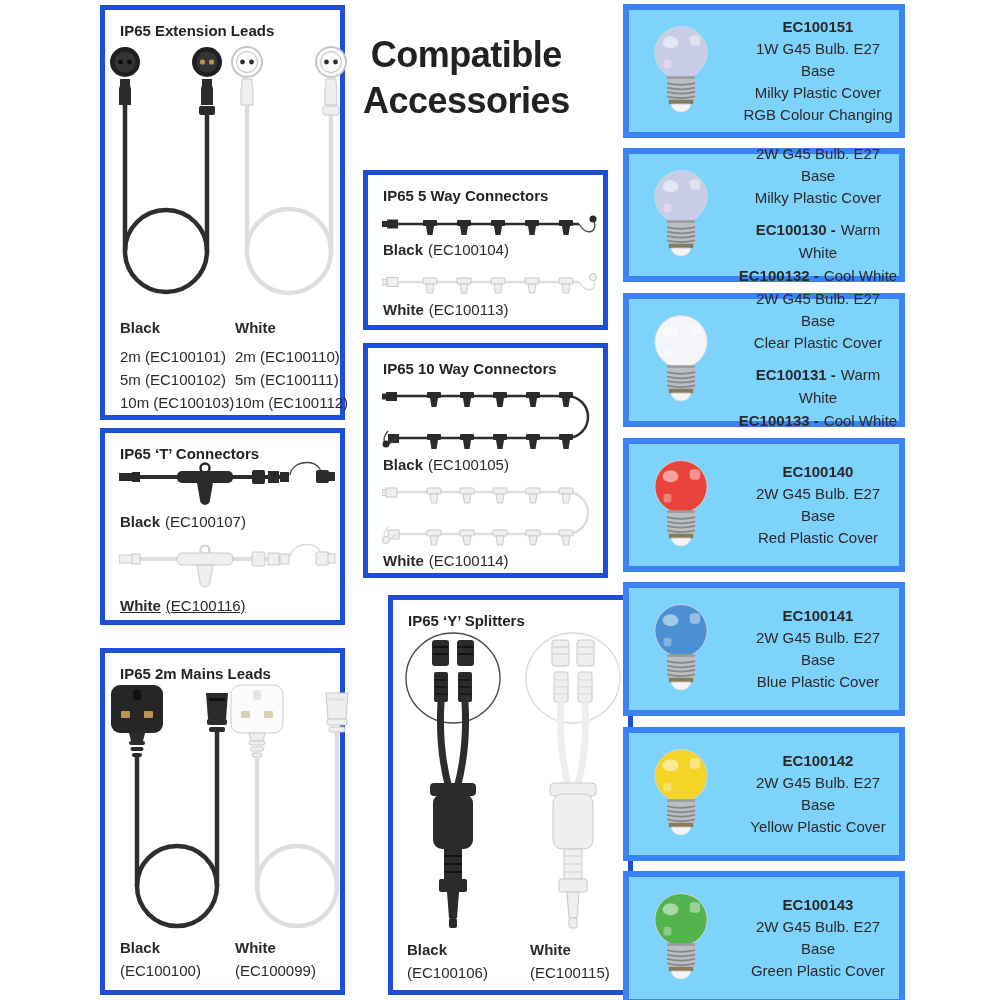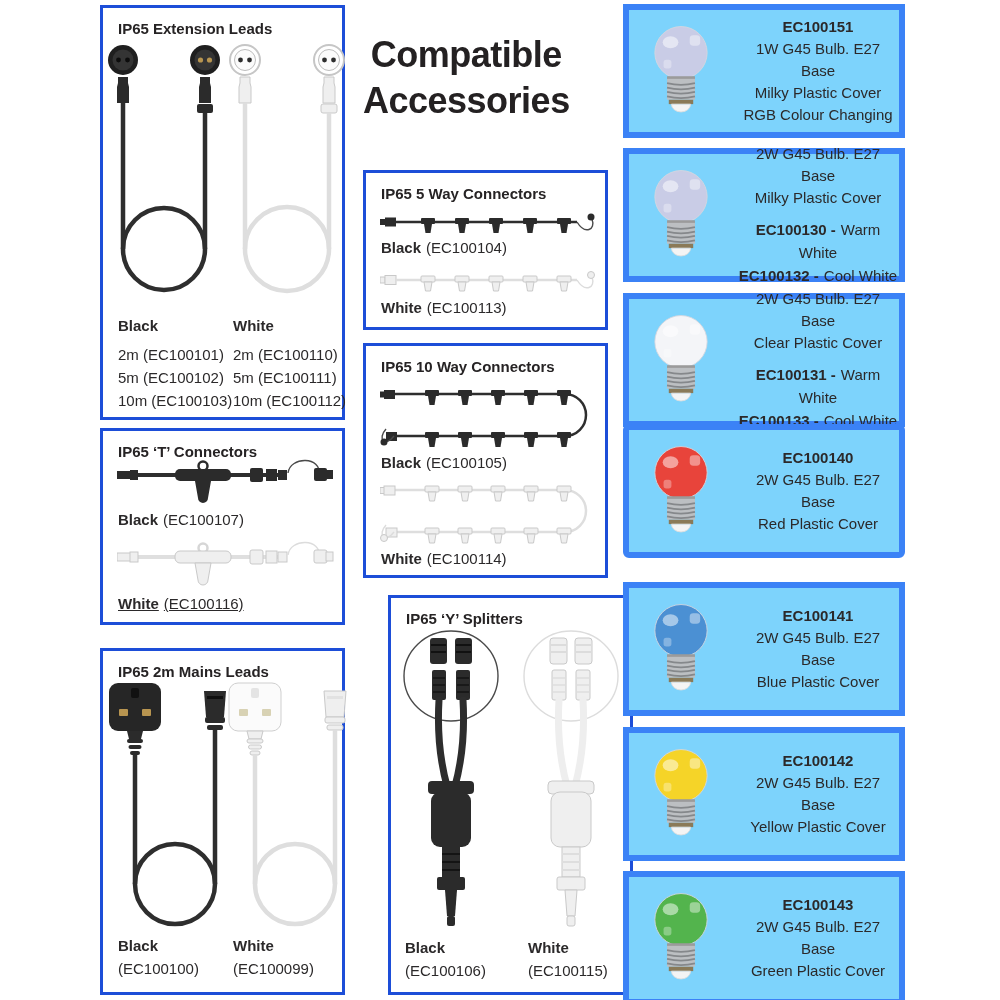--- a/index.html
+++ b/index.html
@@ -2,21 +2,21 @@
 <html><head>
 <meta charset="utf-8">
 <style>
   * { margin:0; padding:0; box-sizing:border-box; }
   html,body { background:#fff; }
   #canvas {
     position:relative; width:1000px; height:1000px; background:#fff;
     font-family:"Liberation Sans", sans-serif; color:#2b292a; overflow:hidden;
   }
   .panel {
-    position:absolute; background:#fff; border:3px solid #1d4ed8;
+    position:absolute; background:#fff; border:5px solid #1d4ed8;
   }
   .panel-title {
     position:absolute; top:12px; left:15px; font-size:15px; font-weight:700; color:#262324;
   }
   .illus { position:absolute; }
   .b { font-weight:700; }
   .inl { font-size:15px; position:absolute; left:15px; }
   .inl .b { margin-right:5px; }
   .two-line { font-size:15px; line-height:23px; }
   .two-line span { display:block; }
@@ -518,21 +518,21 @@
     <div class="card-text">
       <div>2W G45 Bulb. E27 Base</div>
       <div>Clear Plastic Cover</div>
       <div class="variants">
         <div class="variant"><span class="b">EC100131 -</span><span>Warm White</span></div>
         <div class="variant"><span class="b">EC100133 -</span><span>Cool White</span></div>
       </div>
     </div>
   </div>
 
-  <div class="card" style="top: 424px; border-radius: 6px; --bulb: #e8443b;">
+  <div class="card" style="top: 438px; --bulb: #e8443b;">
     <svg class="bulb" viewBox="0 0 78 108">
       <circle cx="39" cy="33" r="30" class="sphere"></circle>
         <ellipse cx="27" cy="21" rx="9" ry="7" class="hl"></ellipse>
       <rect x="49" y="13" width="12" height="12" rx="4" class="hl2"></rect>
         <rect x="19" y="41" width="9" height="10" rx="3" class="hl3"></rect>
       <rect x="23" y="60" width="32" height="4" fill="#9b9b9b"></rect>
         <rect x="23" y="63" width="32" height="24" fill="#bcbfc2"></rect>
       <path d="M23 68 q16 4 32 0" class="thread"></path>
         <path d="M23 73 q16 4 32 0" class="thread"></path>
       <path d="M23 78 q16 4 32 0" class="thread"></path>

